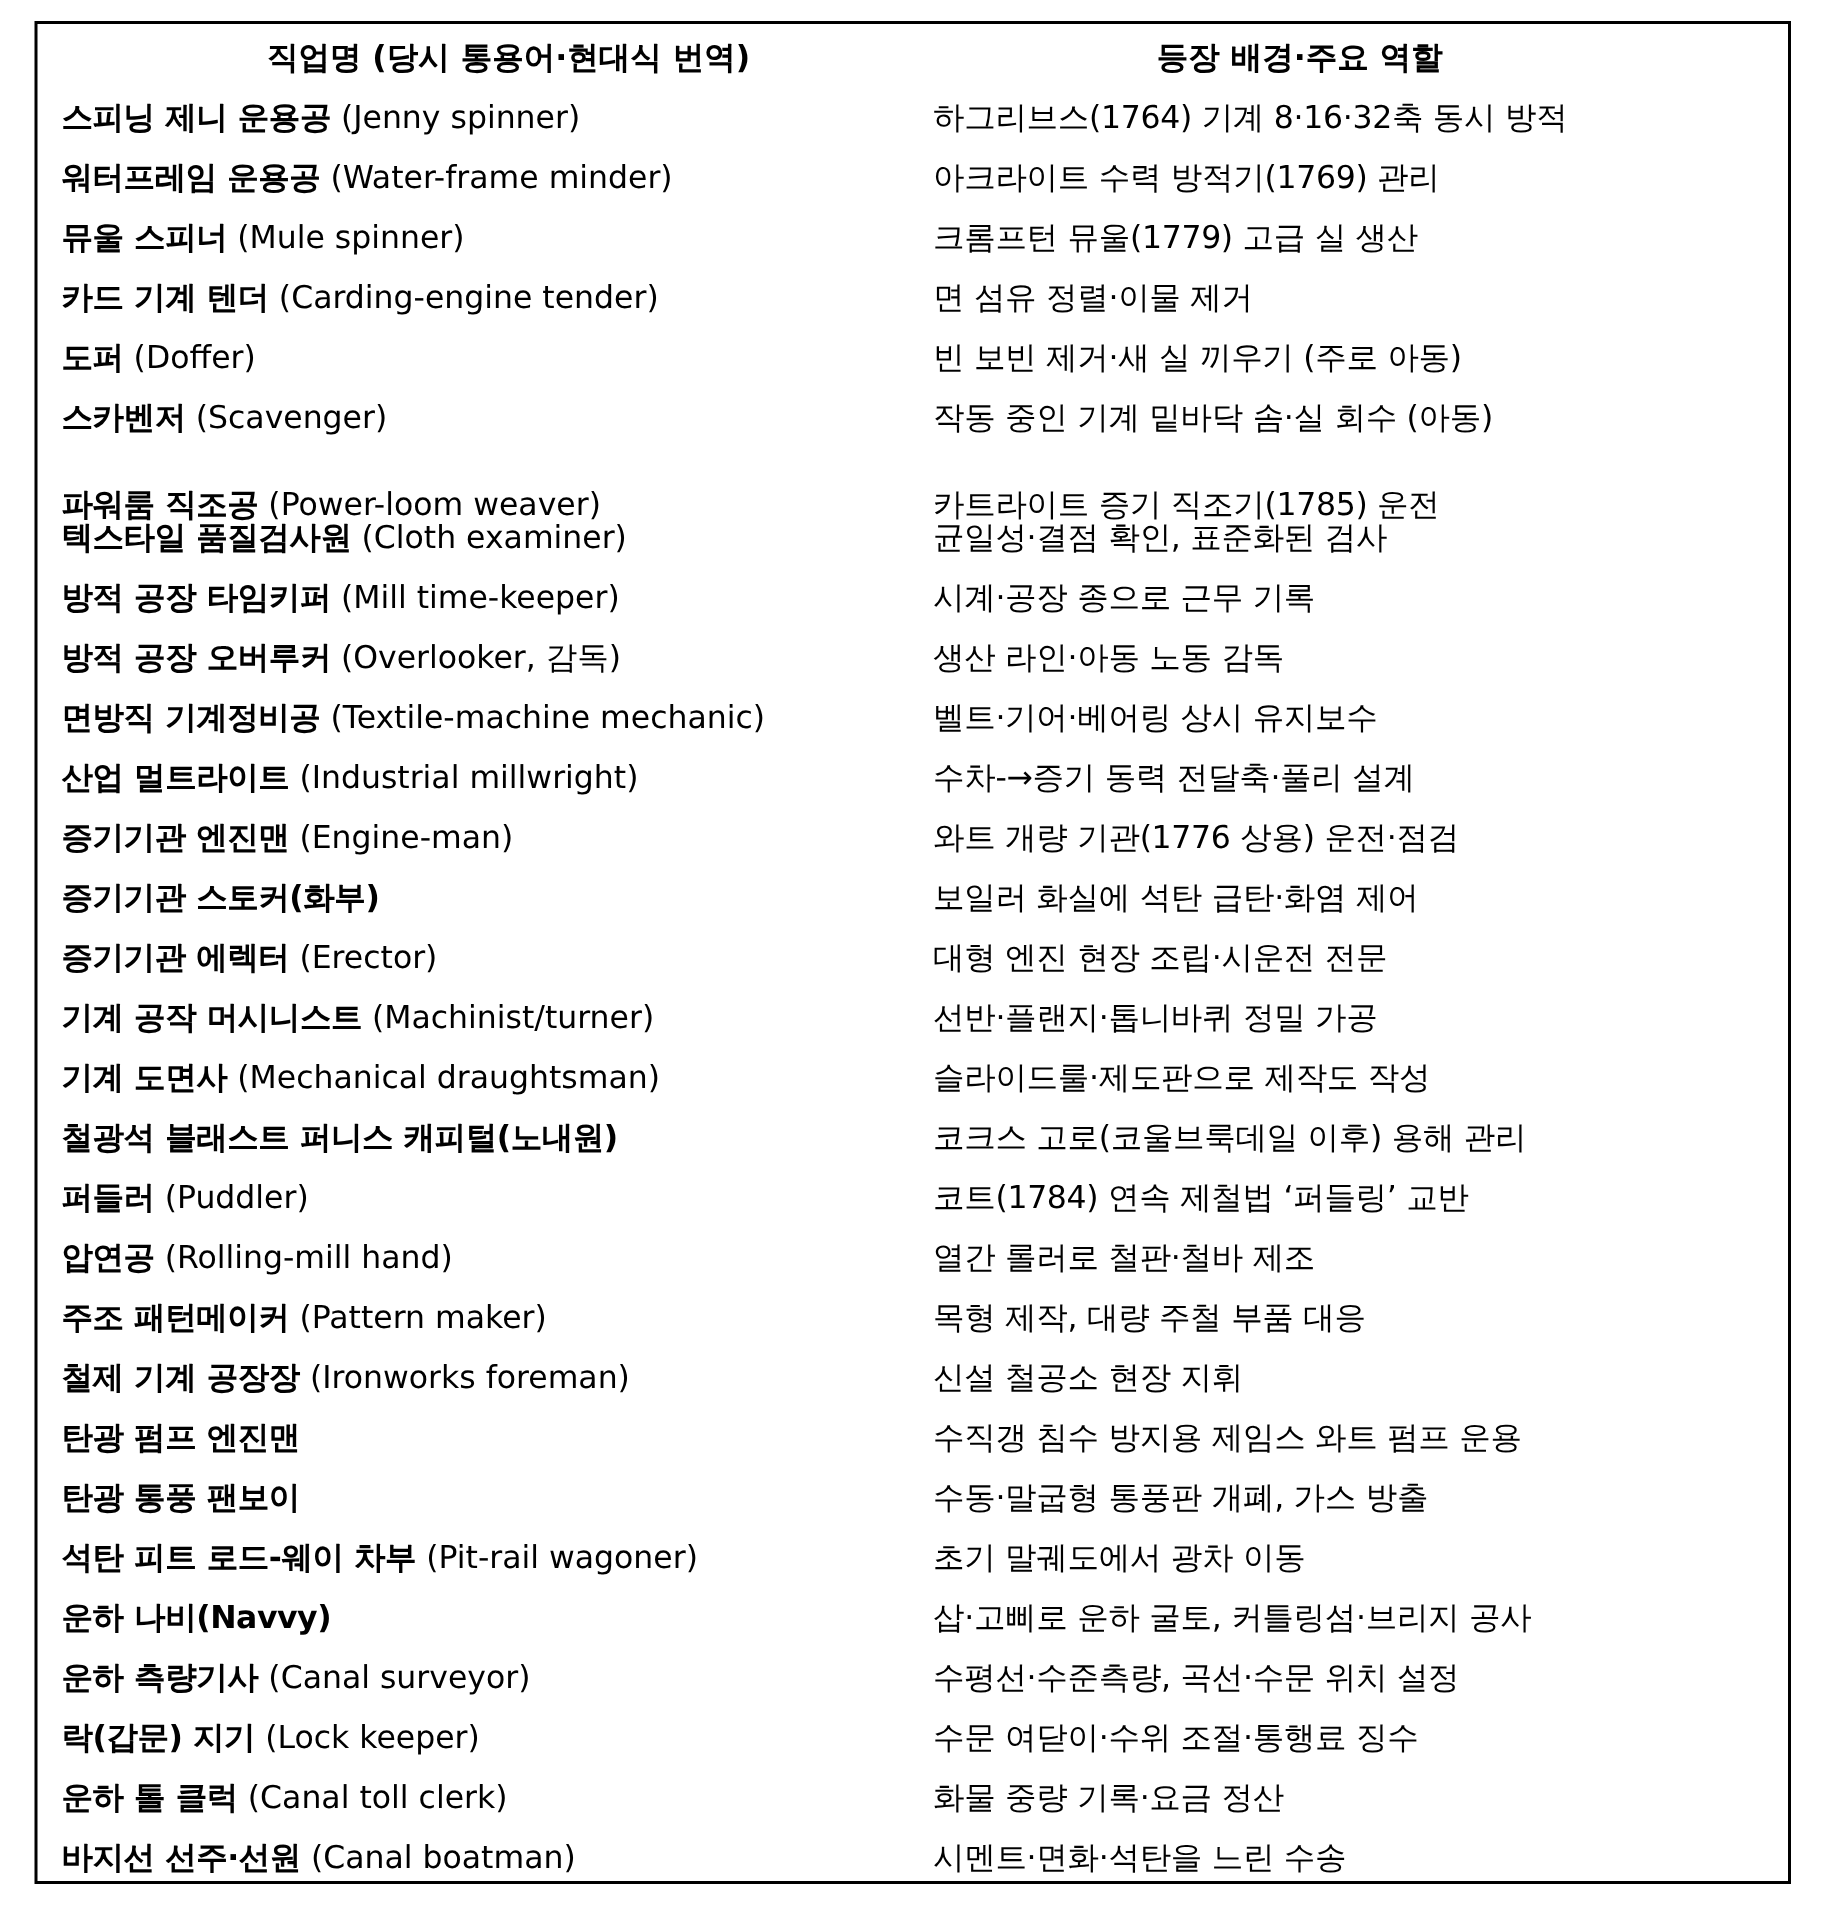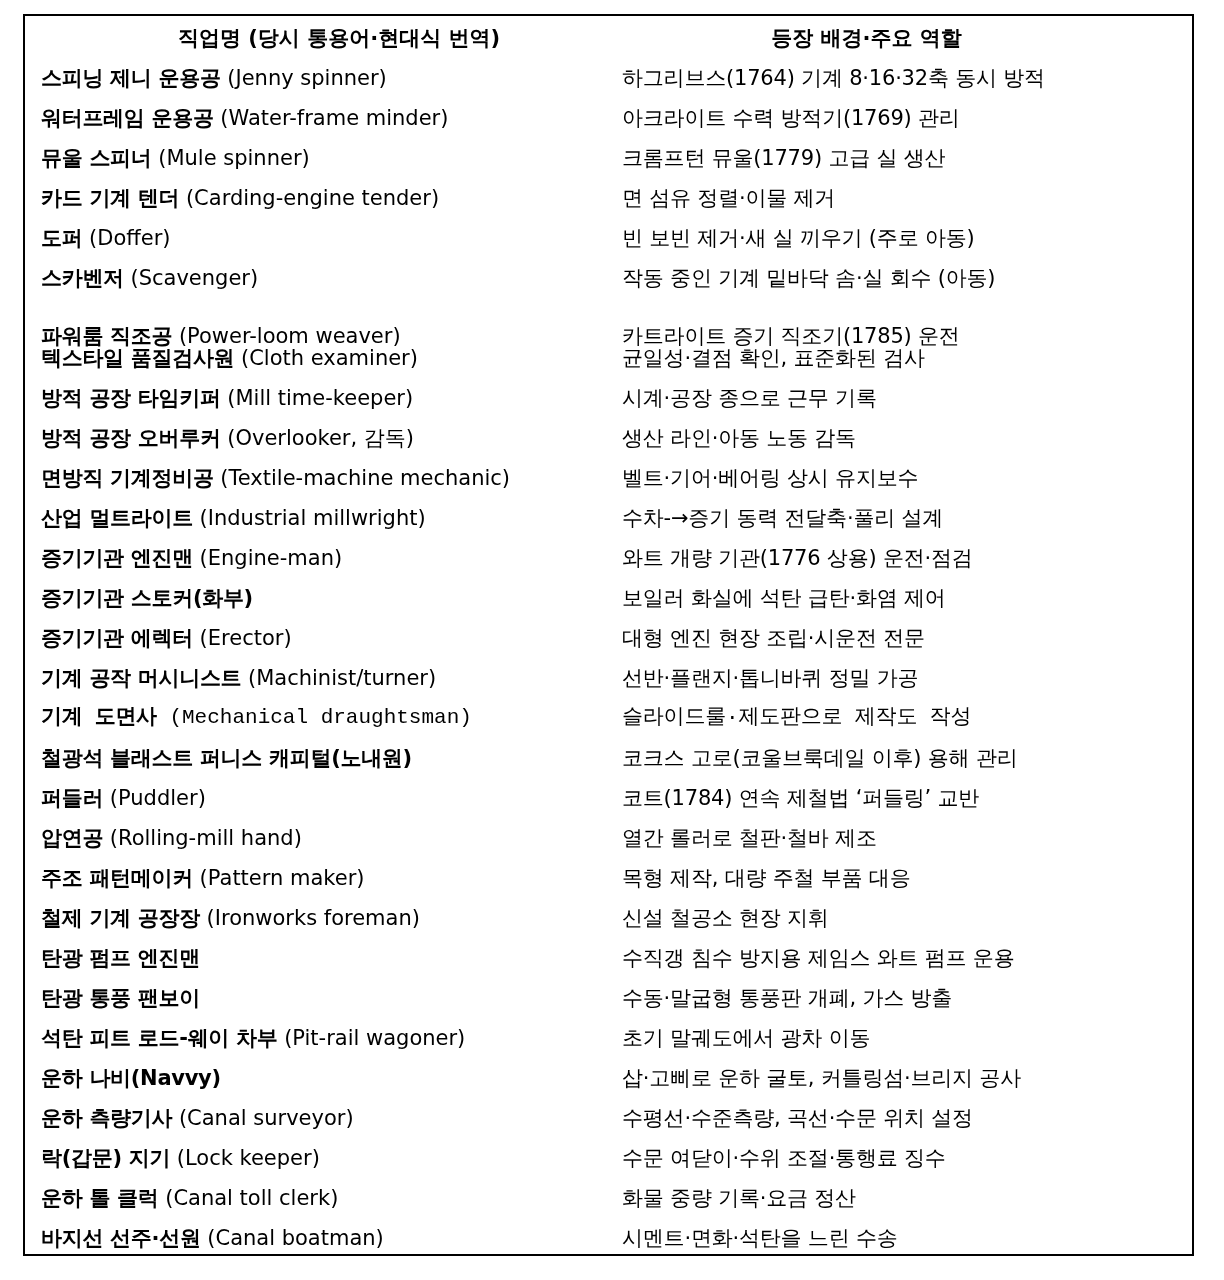--- a/index.html
+++ b/index.html
@@ -86,21 +86,21 @@
           <div class="cell c2 role">보일러 화실에 석탄 급탄·화염 제어</div>
         </div>
         <div class="row" style="top: 602px;">
           <div class="cell c1"><span class="ko">증기기관 에렉터</span><span class="en"> (Erector)</span></div>
           <div class="cell c2 role">대형 엔진 현장 조립·시운전 전문</div>
         </div>
         <div class="row" style="top: 642px;">
           <div class="cell c1"><span class="ko">기계 공작 머시니스트</span><span class="en"> (Machinist/turner)</span></div>
           <div class="cell c2 role">선반·플랜지·톱니바퀴 정밀 가공</div>
         </div>
-        <div class="row" style="top: 682px; font-family: Liberation Mono, monospace;">
+        <div class="row" style="top: 682px;">
           <div class="cell c1"><span class="ko">기계 도면사</span><span class="en"> (Mechanical draughtsman)</span></div>
           <div class="cell c2 role">슬라이드룰·제도판으로 제작도 작성</div>
         </div>
         <div class="row" style="top: 722px;">
           <div class="cell c1"><span class="ko">철광석 블래스트 퍼니스 캐피털(노내원)</span><span class="en"></span></div>
           <div class="cell c2 role">코크스 고로(코울브룩데일 이후) 용해 관리</div>
         </div>
         <div class="row" style="top: 762px;">
           <div class="cell c1"><span class="ko">퍼들러</span><span class="en"> (Puddler)</span></div>
           <div class="cell c2 role">코트(1784) 연속 제철법 ‘퍼들링’ 교반</div>

